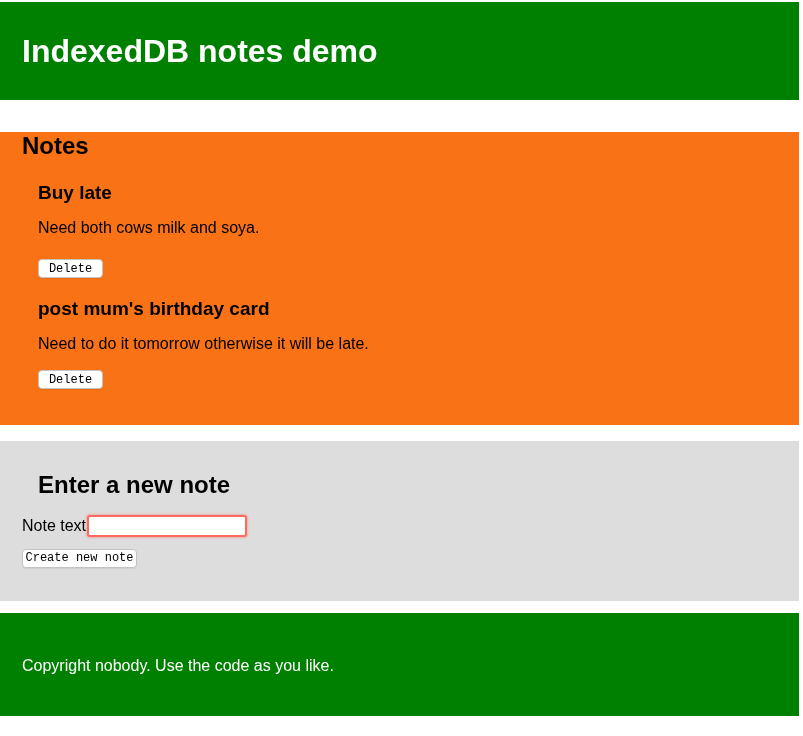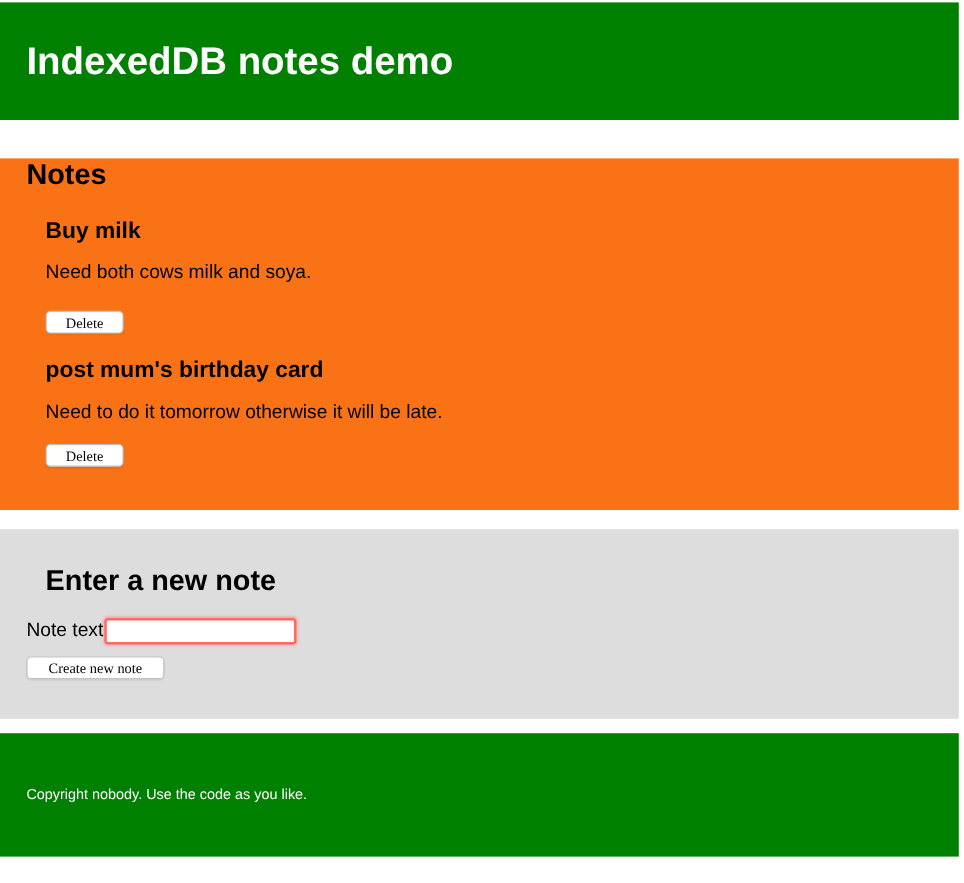--- a/index.html
+++ b/index.html
@@ -55,21 +55,21 @@
   .note-item p {
     font-size: 16px;
     line-height: 18px;
     margin: 15px 0 0 0;
   }
   .note-item .btn { display: block; margin: 22px 0 0 0; }
   .note-item.second .btn { margin-top: 17px; }
 
   
   .btn {
-    font-family: Liberation Serif, serif;
+    font-family: Liberation Mono, monospace;
     font-size: 12px;
     line-height: 14px;
     color: #000;
     background: #ffffff;
     border: 1px solid #c3c3c3;
     border-radius: 4px;
     height: 17px;
     padding: 0;
     box-shadow: 0 1px 1px rgba(0,0,0,0.06);
     cursor: pointer;
@@ -118,37 +118,37 @@
   
   .app-footer {
     margin-top: 12px;
     height: 103px;
     background: #008000;
     color: #ffffff;
   }
   .app-footer p {
     margin: 0;
     padding: 44px 0 0 22px;
-    font-size: 12px;
+    font-size: 16px;
   }
 </style>
 </head>
 <body>
 
 <div class="page">
 
   <header class="app-header">
     <h1>IndexedDB notes demo</h1>
   </header>
 
   <section class="notes-section">
     <h2>Notes</h2>
     <ul class="notes-list">
       <li class="note-item">
-        <h3>Buy milk</h3>
+        <h3>Buy late</h3>
         <p>Need both cows milk and soya.</p>
         <button class="btn delete-btn">Delete</button>
       </li>
       <li class="note-item second">
         <h3>post mum's birthday card</h3>
         <p>Need to do it tomorrow otherwise it will be late.</p>
         <button class="btn delete-btn">Delete</button>
       </li>
     </ul>
   </section>

